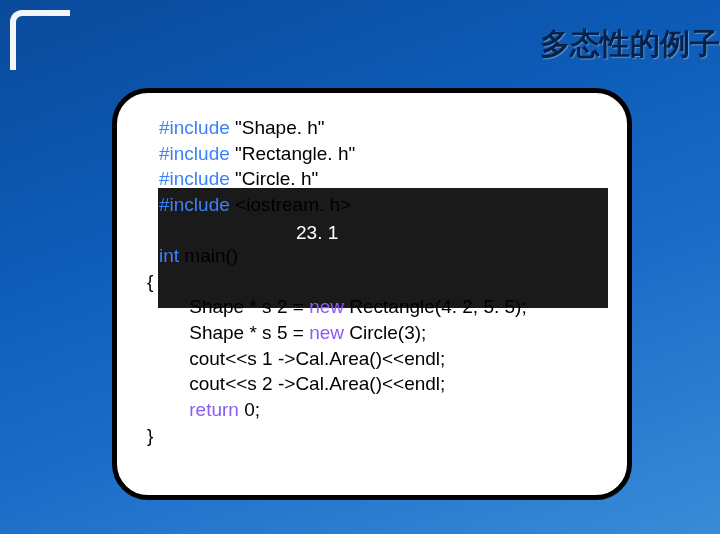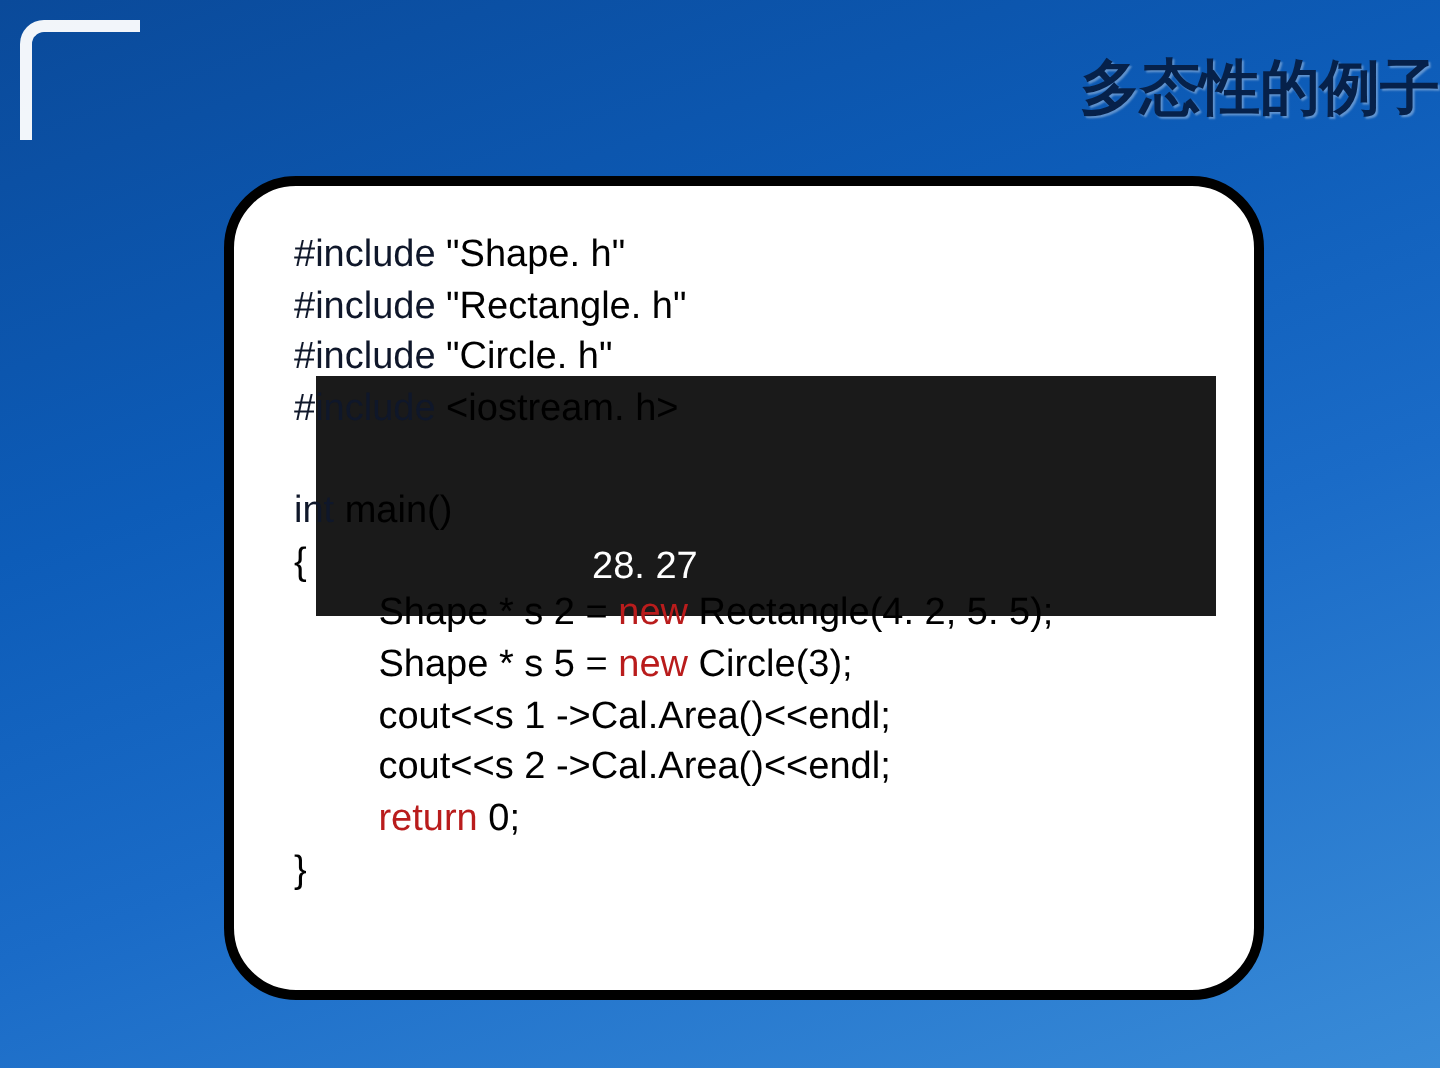--- a/index.html
+++ b/index.html
@@ -44,22 +44,22 @@
   }
   .code {
     color: #000;
     font-size: 19px;
     line-height: 1.35;
     font-family: Arial, sans-serif;
     position: relative;
     z-index: 2;
     white-space: pre;
   }
-  .kw1 { color: #0f172a; }
-  .kw2 { color: #b91c1c; }
+  .kw1 { color: #3b82f6; margin-left: 12px; }
+  .kw2 { color: #8b5cf6; }
   .overlay {
     position: absolute;
     left: 158px;
     top: 188px;
     width: 450px;
     height: 120px;
     background: #1a1a1a;
     color: #fff;
     font-size: 19px;
     line-height: 1.35;
@@ -76,20 +76,21 @@
   }
 </style>
 </head>
 <body>
 
 <div class="corner-deco"></div>
 
 <div class="title">多态性的例子</div>
 
 <div class="overlay">
+<div class="out1">23. 1</div>
 <div> </div>
 <div class="out2">28. 27</div>
 </div>
 
 <div class="panel">
 <div class="code"><span><span class="kw1">#include</span><span> "Shape. h"</span></span>
 <span><span class="kw1">#include</span><span> "Rectangle. h"</span></span>
 <span><span class="kw1">#include</span><span> "Circle. h"</span></span>
 <span><span class="kw1">#include</span><span> &lt;iostream. h&gt;</span></span>
 <span></span>

